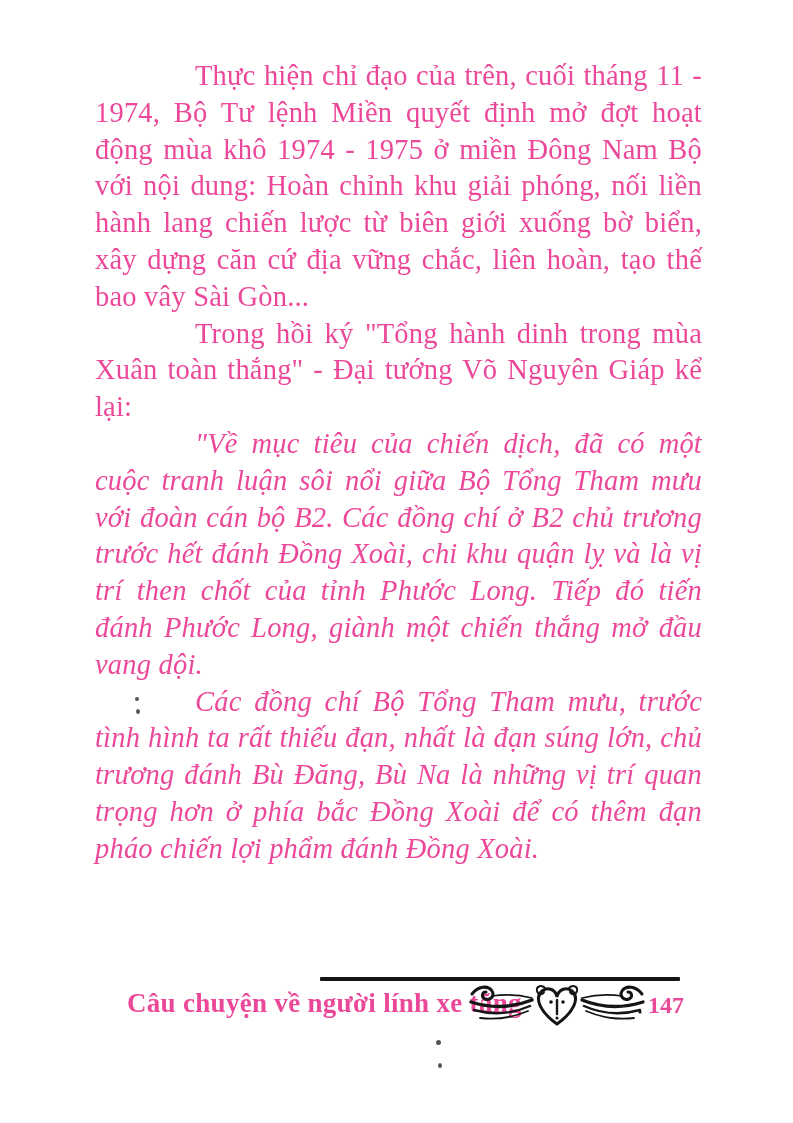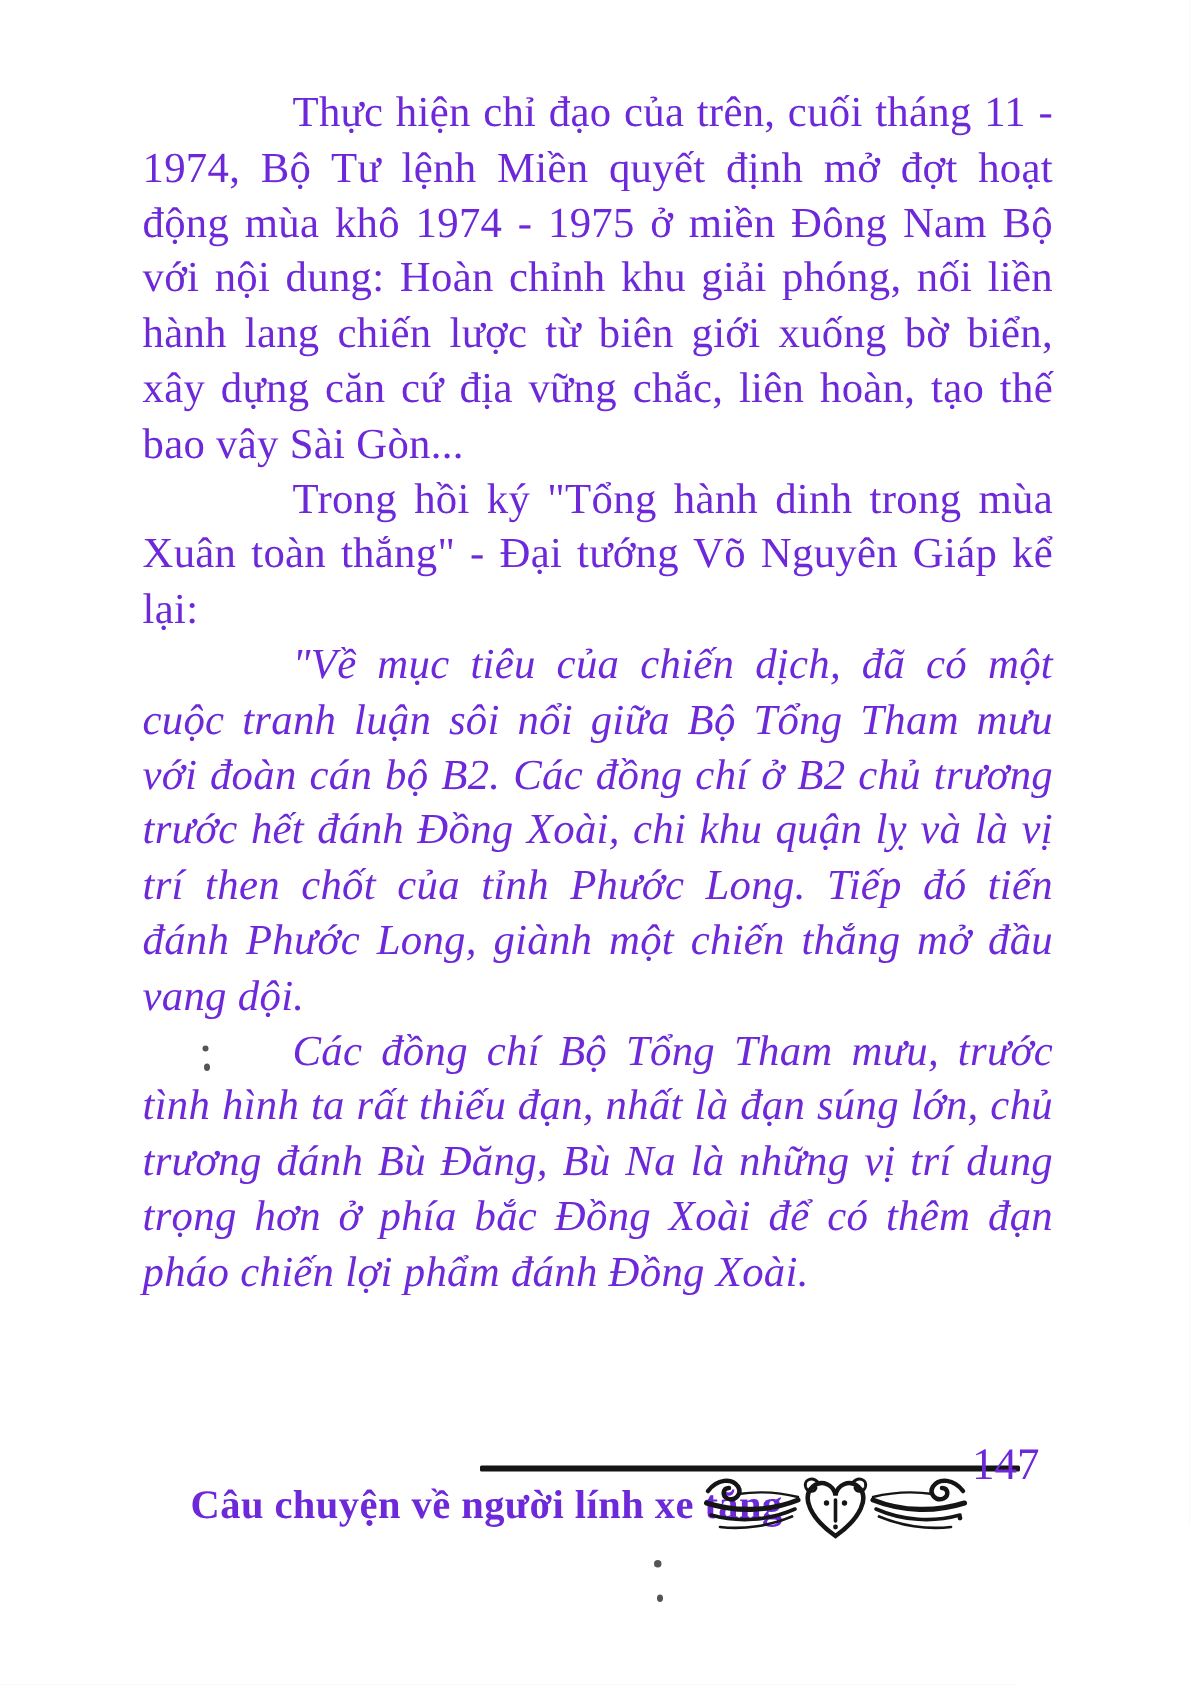--- a/index.html
+++ b/index.html
@@ -6,21 +6,21 @@
   body { background: #e8e8e8; }
 
   .page {
     position: relative;
     width: 793px;
     height: 1123px;
     margin: 0 auto;
     background: #ffffff;
     overflow: hidden;
     font-family: "Liberation Serif", "DejaVu Serif", serif;
-    color: #6d28d9;
+    color: #ec4899;
   }
 
   
   .body-text {
     position: absolute;
     left: 95px;
     top: 58px;
     width: 607px;
     font-size: 28.5px;
     line-height: 36.8px;
@@ -57,24 +57,24 @@
   .footer-ornament {
     position: absolute;
     left: 468px;
     top: 982px;
     width: 178px;
     height: 46px;
   }
   .page-number {
     position: absolute;
     left: 648px;
-    top: 960px;
-    font-size: 30px;
+    top: 988px;
+    font-size: 24px;
     line-height: 34px;
-    font-weight: 400;
+    font-weight: 700;
   }
 
   
   .artifact-dot {
     position: absolute;
     background: #2a2a2a;
     border-radius: 50%;
     opacity: 0.8;
   }
   .dot-a1 { left: 135px; top: 697px;  width: 4px; height: 4px; }
@@ -84,21 +84,21 @@
 </style>
 </head>
 <body>
 
 <div class="page">
 
   <main class="body-text">
     <p class="para normal">Thực hiện chỉ đạo của trên, cuối tháng 11 - 1974, Bộ Tư lệnh Miền quyết định mở đợt hoạt động mùa khô 1974 - 1975 ở miền Đông Nam Bộ với nội dung: Hoàn chỉnh khu giải phóng, nối liền hành lang chiến lược từ biên giới xuống bờ biển, xây dựng căn cứ địa vững chắc, liên hoàn, tạo thế bao vây Sài Gòn...</p>
     <p class="para normal">Trong hồi ký "Tổng hành dinh trong mùa Xuân toàn thắng" - Đại tướng Võ Nguyên Giáp kể lại:</p>
     <p class="para italic">"Về mục tiêu của chiến dịch, đã có một cuộc tranh luận sôi nổi giữa Bộ Tổng Tham mưu với đoàn cán bộ B2. Các đồng chí ở B2 chủ trương trước hết đánh Đồng Xoài, chi khu quận lỵ và là vị trí then chốt của tỉnh Phước Long. Tiếp đó tiến đánh Phước Long, giành một chiến thắng mở đầu vang dội.</p>
-    <p class="para italic">Các đồng chí Bộ Tổng Tham mưu, trước tình hình ta rất thiếu đạn, nhất là đạn súng lớn, chủ trương đánh Bù Đăng, Bù Na là những vị trí dung trọng hơn ở phía bắc Đồng Xoài để có thêm đạn pháo chiến lợi phẩm đánh Đồng Xoài.</p>
+    <p class="para italic">Các đồng chí Bộ Tổng Tham mưu, trước tình hình ta rất thiếu đạn, nhất là đạn súng lớn, chủ trương đánh Bù Đăng, Bù Na là những vị trí quan trọng hơn ở phía bắc Đồng Xoài để có thêm đạn pháo chiến lợi phẩm đánh Đồng Xoài.</p>
   </main>
 
   <footer>
     <span class="running-title">Câu chuyện về người lính xe tăng</span>
 
     <span class="footer-rule"></span>
 
     <svg class="footer-ornament" viewBox="0 0 178 46" fill="none" stroke="#151515" stroke-linecap="round">
 
       <path d="M4,12 C10,4 20,3 24,9 C27,14 22,19 17,17 C13,15 14,10 18,10" stroke-width="3"></path>

